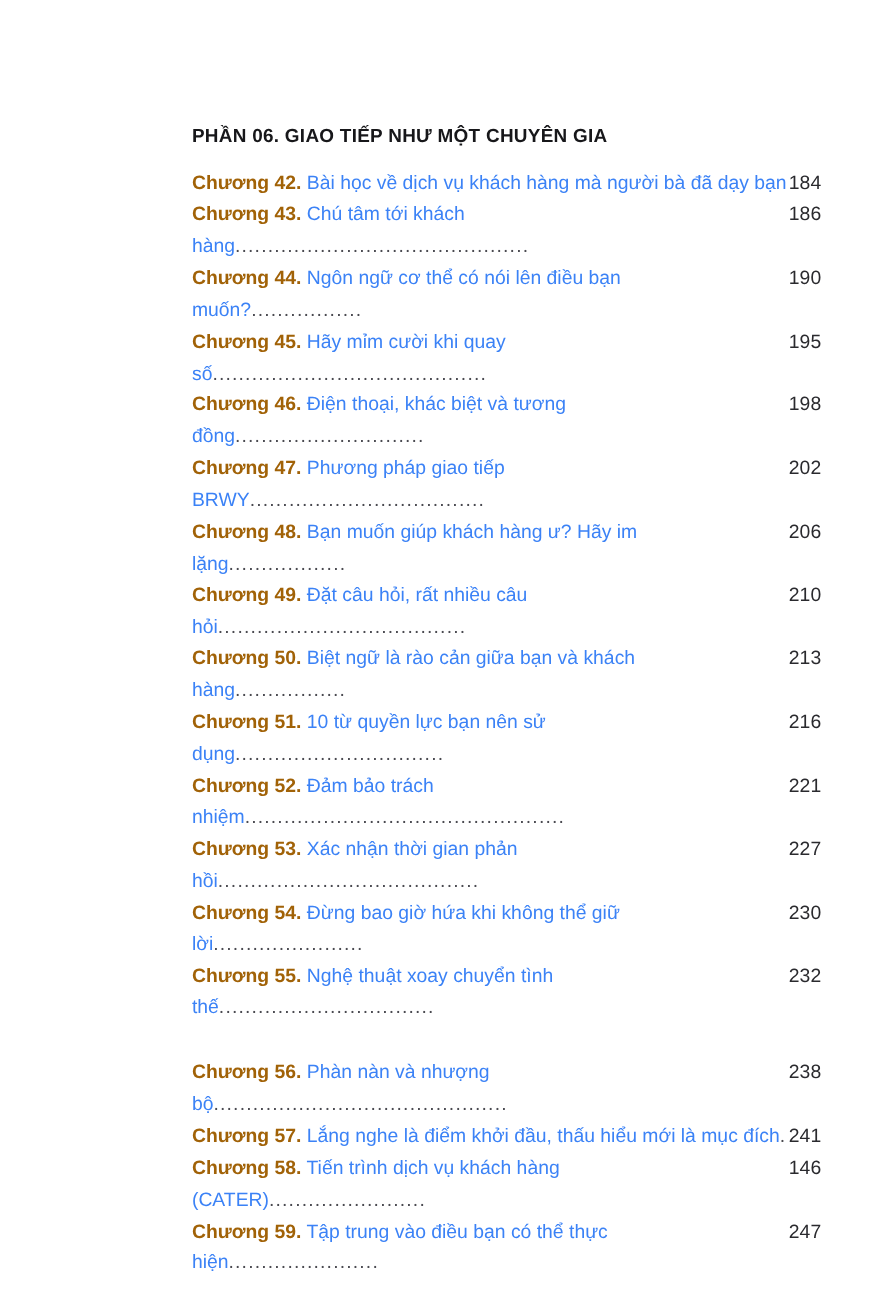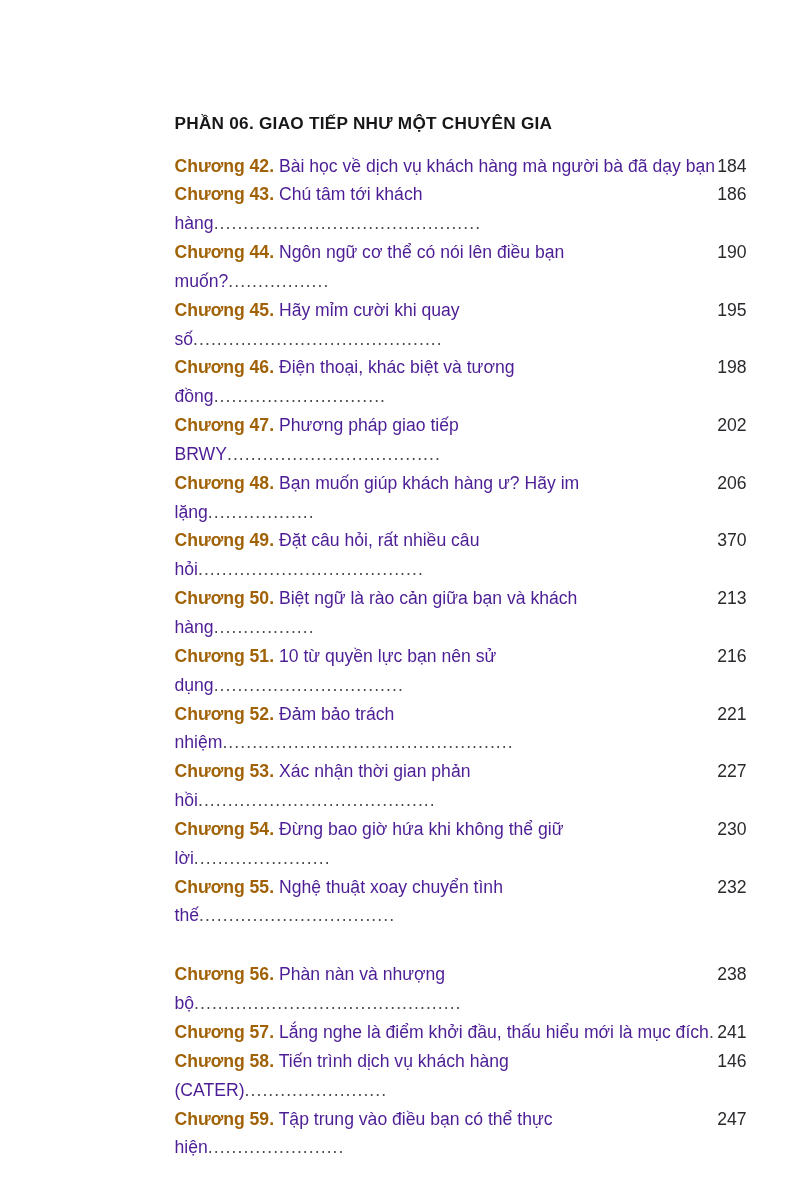--- a/index.html
+++ b/index.html
@@ -55,21 +55,21 @@
     margin: 0;
   }
 
   .chap-label {
     font-weight: 700;
     color: #a16207;
     white-space: nowrap;
   }
 
   .chap-title {
-    color: #4c1d95;
+    color: #3b82f6;
   }
 
   
   .pageno {
     float: right;
     color: #2a2a2e;
     font-weight: 400;
     padding-left: 0;
     white-space: nowrap;
     text-align: right;
@@ -99,21 +99,21 @@
       <div class="part-block">
         <div class="part-heading">PHẦN 06. GIAO TIẾP NHƯ MỘT CHUYÊN GIA</div>
         <div class="part-entries">
           <div class="entry"><span class="pageno">184</span><span class="chap-label">Chương 42.</span> <span class="chap-title">Bài học về dịch vụ khách hàng mà người bà đã dạy bạn</span><span class="dots"></span></div>
           <div class="entry"><span class="pageno">186</span><span class="chap-label">Chương 43.</span> <span class="chap-title">Chú tâm tới khách hàng</span><span class="dots">.............................................</span></div>
           <div class="entry"><span class="pageno">190</span><span class="chap-label">Chương 44.</span> <span class="chap-title">Ngôn ngữ cơ thể có nói lên điều bạn muốn?</span><span class="dots">.................</span></div>
           <div class="entry"><span class="pageno">195</span><span class="chap-label">Chương 45.</span> <span class="chap-title">Hãy mỉm cười khi quay số</span><span class="dots">..........................................</span></div>
           <div class="entry"><span class="pageno">198</span><span class="chap-label">Chương 46.</span> <span class="chap-title">Điện thoại, khác biệt và tương đồng</span><span class="dots">.............................</span></div>
           <div class="entry"><span class="pageno">202</span><span class="chap-label">Chương 47.</span> <span class="chap-title">Phương pháp giao tiếp BRWY</span><span class="dots">....................................</span></div>
           <div class="entry"><span class="pageno">206</span><span class="chap-label">Chương 48.</span> <span class="chap-title">Bạn muốn giúp khách hàng ư? Hãy im lặng</span><span class="dots">..................</span></div>
-          <div class="entry"><span class="pageno">370</span><span class="chap-label">Chương 49.</span> <span class="chap-title">Đặt câu hỏi, rất nhiều câu hỏi</span><span class="dots">......................................</span></div>
+          <div class="entry"><span class="pageno">210</span><span class="chap-label">Chương 49.</span> <span class="chap-title">Đặt câu hỏi, rất nhiều câu hỏi</span><span class="dots">......................................</span></div>
           <div class="entry"><span class="pageno">213</span><span class="chap-label">Chương 50.</span> <span class="chap-title">Biệt ngữ là rào cản giữa bạn và khách hàng</span><span class="dots">.................</span></div>
           <div class="entry"><span class="pageno">216</span><span class="chap-label">Chương 51.</span> <span class="chap-title">10 từ quyền lực bạn nên sử dụng</span><span class="dots">................................</span></div>
           <div class="entry"><span class="pageno">221</span><span class="chap-label">Chương 52.</span> <span class="chap-title">Đảm bảo trách nhiệm</span><span class="dots">.................................................</span></div>
           <div class="entry"><span class="pageno">227</span><span class="chap-label">Chương 53.</span> <span class="chap-title">Xác nhận thời gian phản hồi</span><span class="dots">........................................</span></div>
           <div class="entry"><span class="pageno">230</span><span class="chap-label">Chương 54.</span> <span class="chap-title">Đừng bao giờ hứa khi không thể giữ lời</span><span class="dots">.......................</span></div>
           <div class="entry"><span class="pageno">232</span><span class="chap-label">Chương 55.</span> <span class="chap-title">Nghệ thuật xoay chuyển tình thế</span><span class="dots">.................................</span></div>
         </div>
       </div>
       <div class="part-block">
         <div class="part-entries">

